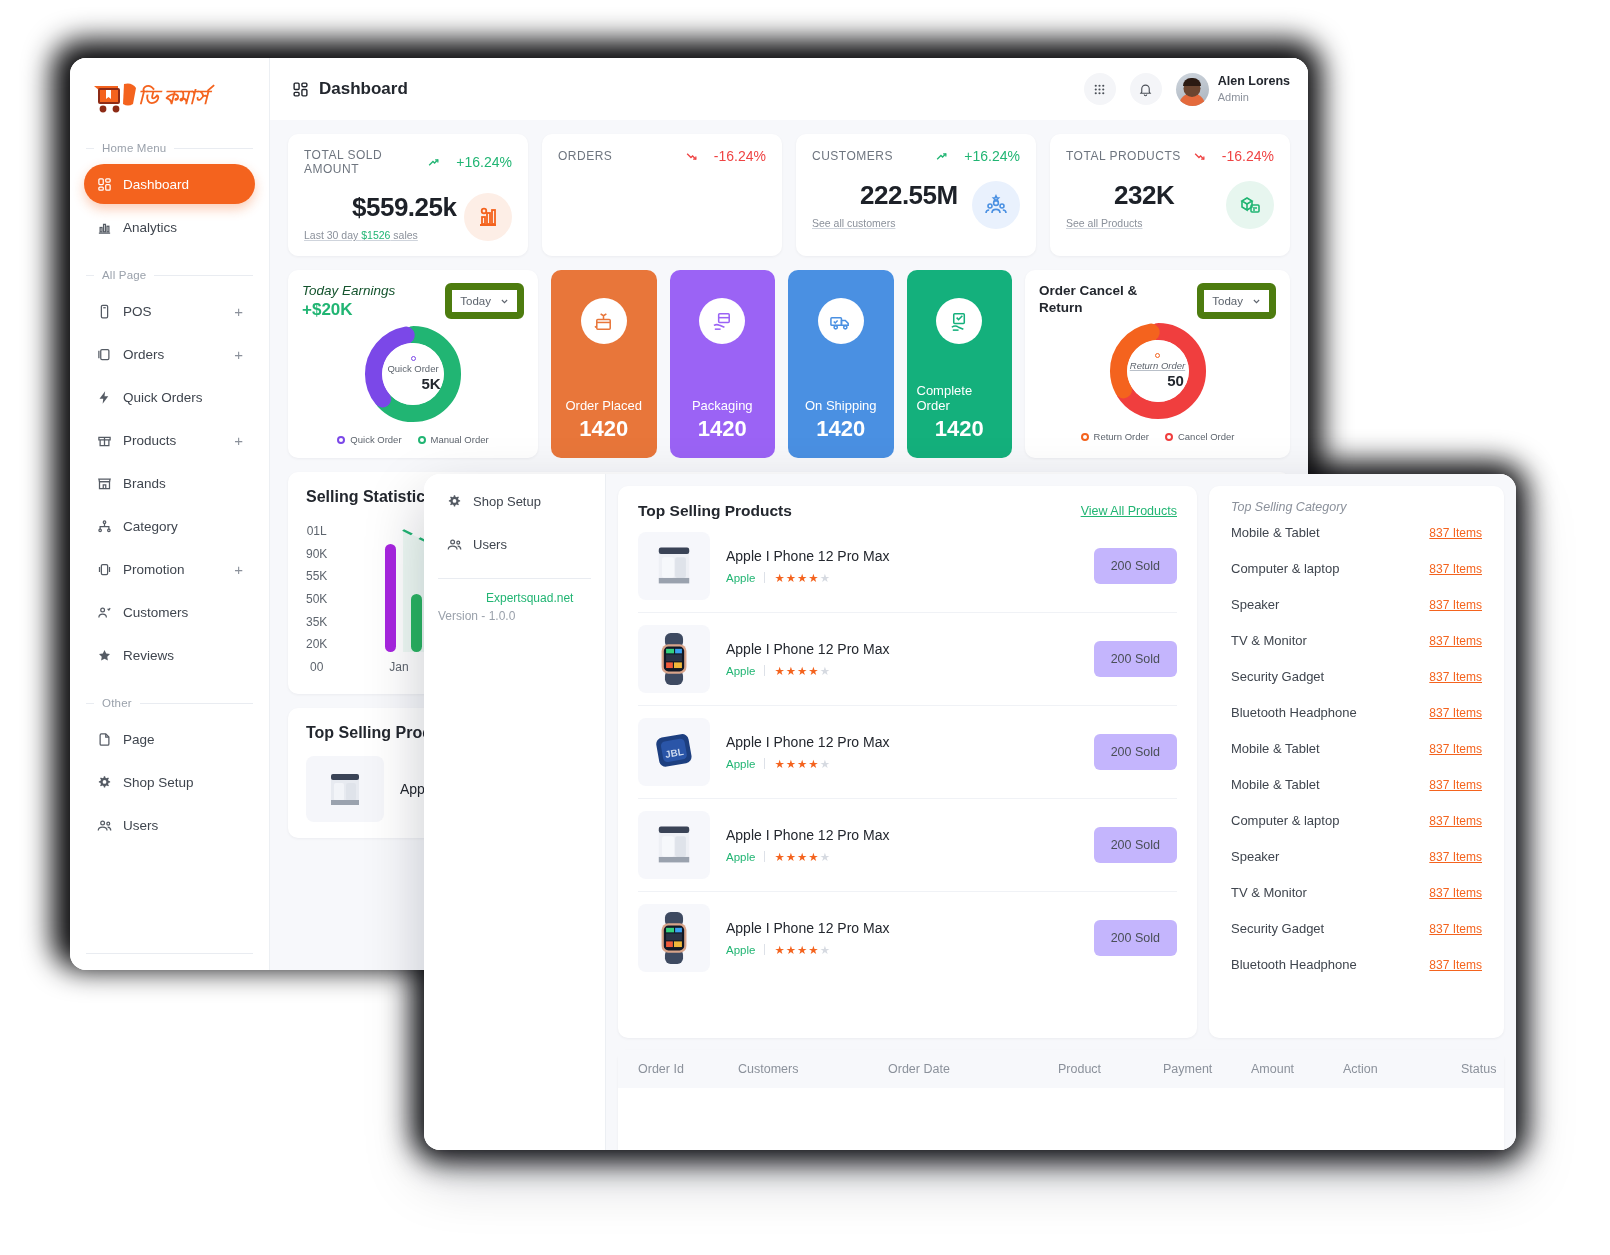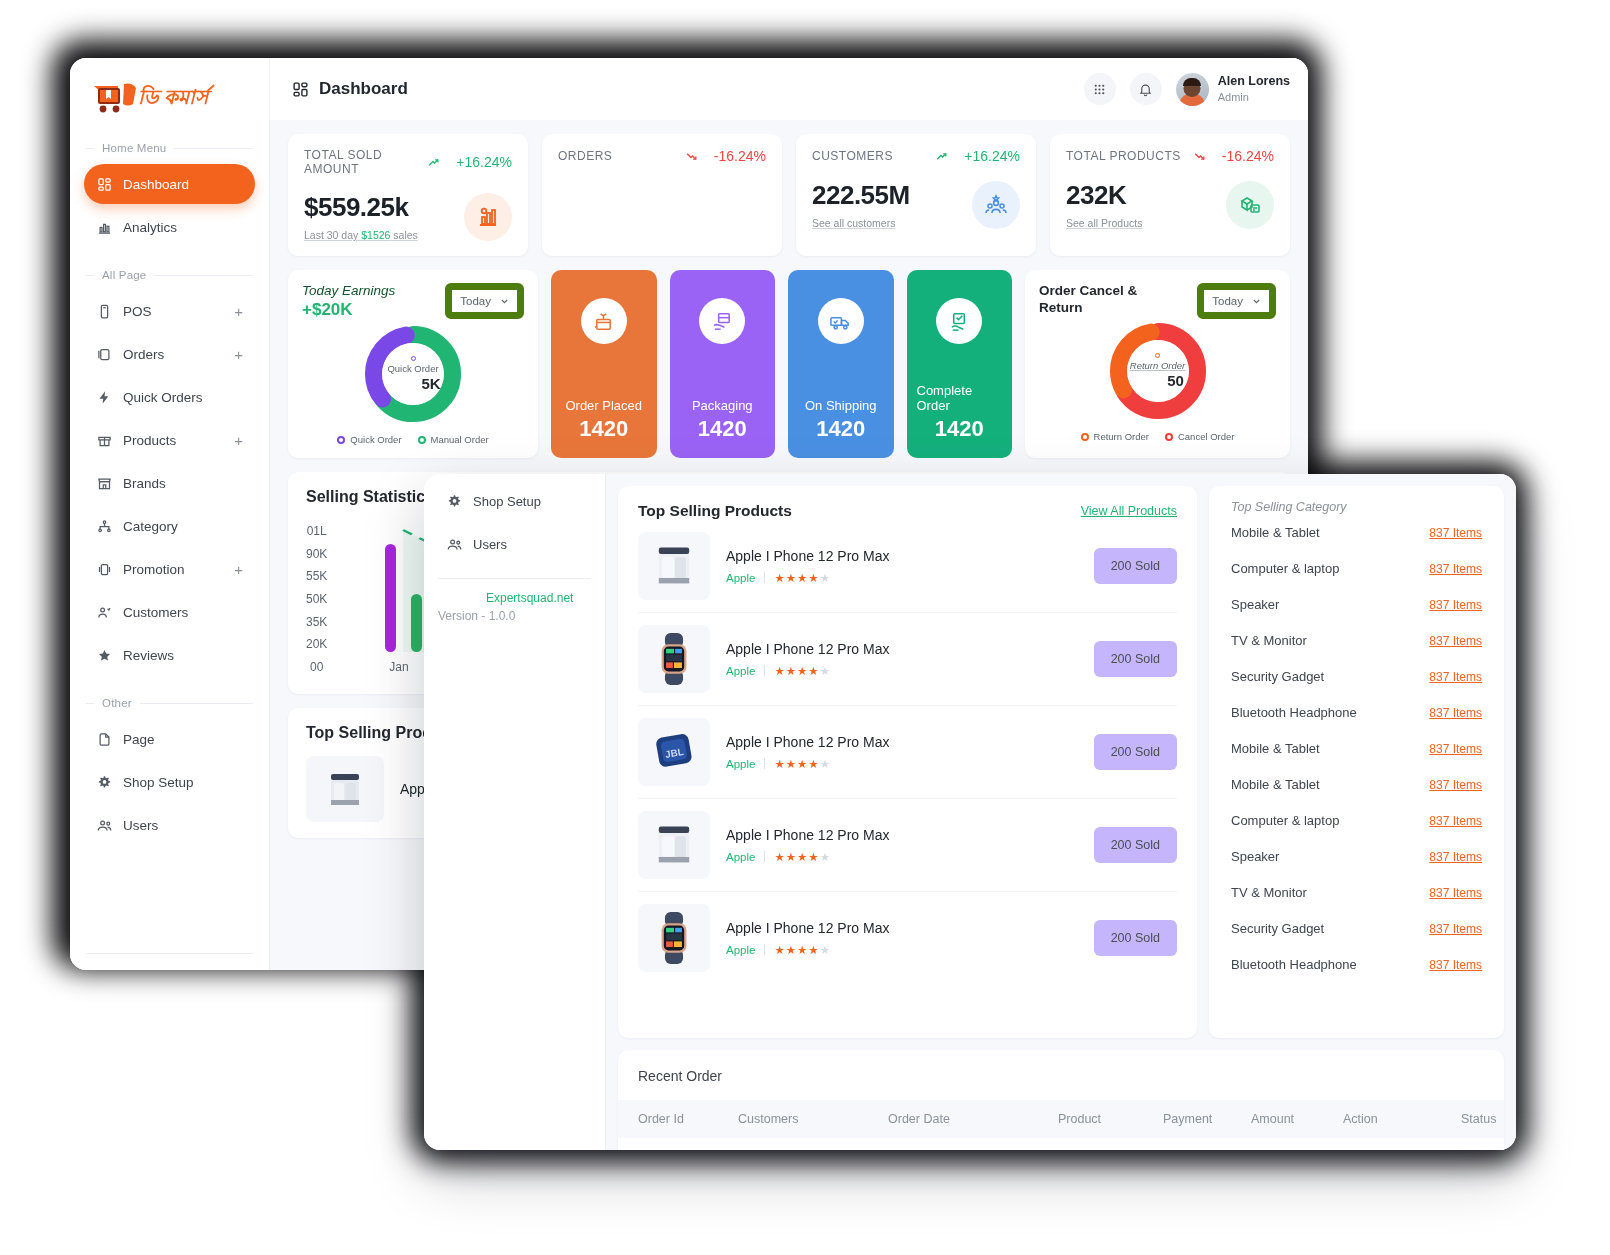--- a/index.html
+++ b/index.html
@@ -93,21 +93,21 @@
   .stat-card {
     background: #fff; border-radius: 10px; padding: 14px 16px 13px 16px;
     box-shadow: 0 1px 3px rgba(20,25,40,.05); height: 122px;
   }
   .stat-head { display: flex; align-items: center; justify-content: space-between; }
   .stat-title { font-size: 12px; color: #6e757f; letter-spacing: .5px; }
   .stat-delta { font-size: 14px; display: flex; align-items: center; gap: 16px; font-weight: 500; }
   .stat-delta.up { color: #21b573; }
   .stat-delta.down { color: #ef4444; }
   .stat-body { display: flex; align-items: center; justify-content: space-between; margin-top: 16px; }
-  .stat-val { font-size: 26px; font-weight: 700; color: #1d2128; letter-spacing: -.5px; }
+  .stat-val { font-size: 26px; font-weight: 700; color: #1d2128; letter-spacing: -.5px; margin-left: 48px; }
   .stat-sub { font-size: 10.5px; color: #8b919b; margin-top: 6px; text-decoration: underline; text-decoration-color: #cfd4dc; }
   .stat-sub .g { color: #21b573; text-decoration: none; }
   .stat-ico {
     width: 48px; height: 48px; border-radius: 50%;
     display: flex; align-items: center; justify-content: center; flex: 0 0 48px;
   }
   .stat-ico svg { width: 24px; height: 24px; }
 
   
   .second-row { display: grid; grid-template-columns: 250px repeat(4, 1fr) 265px; gap: 13px; margin-top: 14px; }
@@ -939,21 +939,20 @@
               <span class="tsc-items">837 Items</span>
             </div>
           <div class="tsc-row">
               <span class="tsc-name">Bluetooth Headphone</span>
               <span class="tsc-items">837 Items</span>
             </div>
         </div>
       </div>
 
       <div class="recent">
-        <div class="recent-title">Recent Order</div>
         <div class="rt-head">
           <div>Order Id</div>
           <div>Customers</div>
           <div>Order Date</div>
           <div>Product</div>
           <div>Payment</div>
           <div>Amount</div>
           <div>Action</div>
           <div>Status</div>
 

